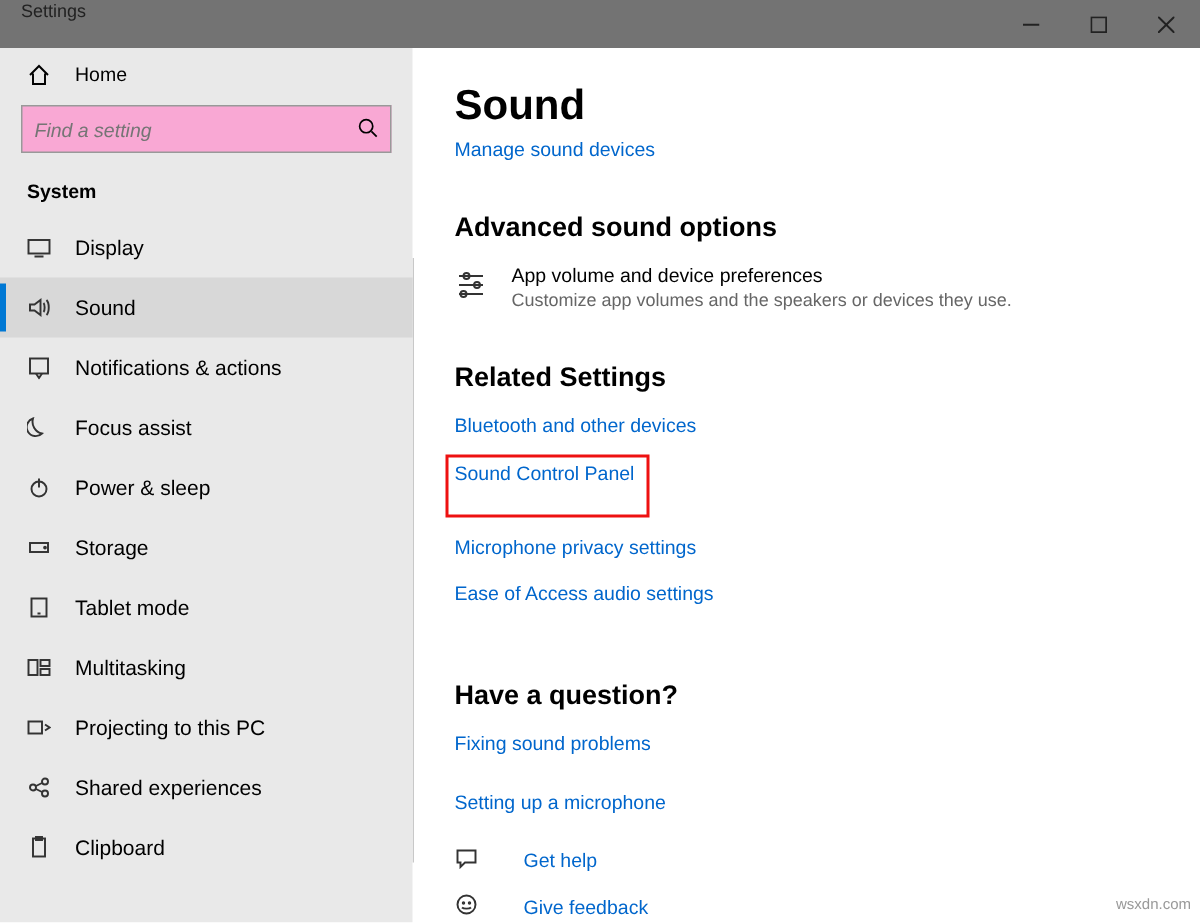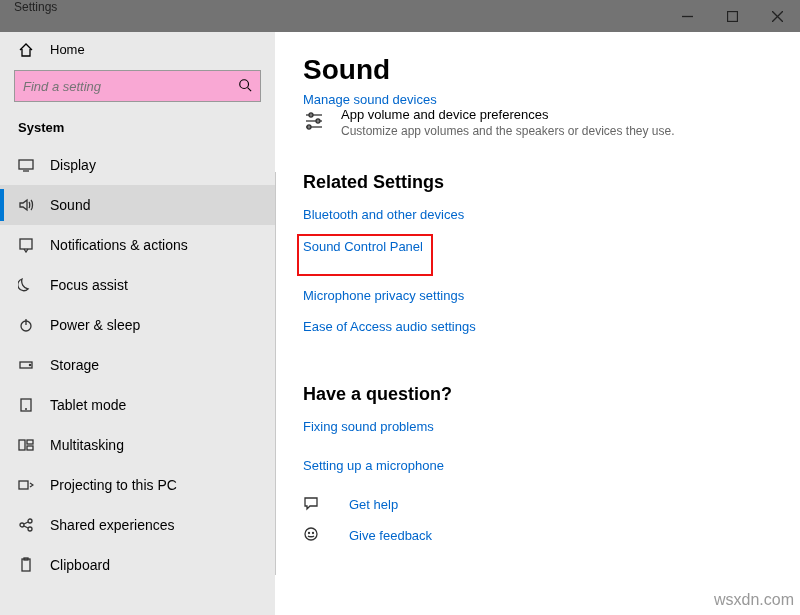--- a/index.html
+++ b/index.html
@@ -101,21 +101,21 @@
     margin-left:-6px;
     margin-top:-4px;
     margin-bottom:12px;
   }
   .qrow { display:flex; align-items:center; gap:30px; margin-bottom:12px;}
   .qrow .icon { width:16px; color:#333;}
   .watermark {
     position:absolute;
     right:6px;
     bottom:6px;
-    font-size:16px;
+    font-size:10px;
     color:#999;
   }
   svg { stroke:currentColor; stroke-width:1.3; fill:none; }
 </style>
 </head>
 <body>
 
 <div class="titlebar">
   <div class="title">Settings</div>
   <div class="winbtns">
@@ -265,20 +265,21 @@
         <span>Clipboard</span>
       </div>
     </div>
   </div>
 
   <div class="content">
     <div class="scroll-sep"></div>
     <h1 class="page-title">Sound</h1>
     <span class="link">Manage sound devices</span>
 
+    <div class="section-h">Advanced sound options</div>
     <div class="adv-row">
       <span class="adv-icon">
         <svg width="22" height="22" viewBox="0 0 22 22">
             <line x1="3" y1="6" x2="19" y2="6"></line>
             <circle cx="8" cy="6" r="2"></circle>
             <line x1="3" y1="12" x2="19" y2="12"></line>
             <circle cx="15" cy="12" r="2"></circle>
             <line x1="3" y1="18" x2="19" y2="18"></line>
             <circle cx="6" cy="18" r="2"></circle>
           </svg>

